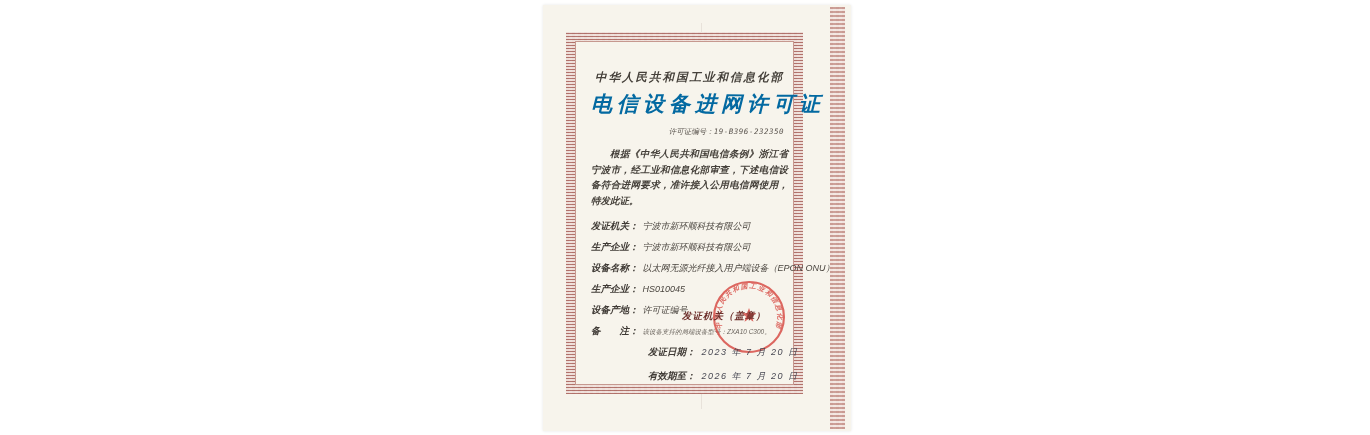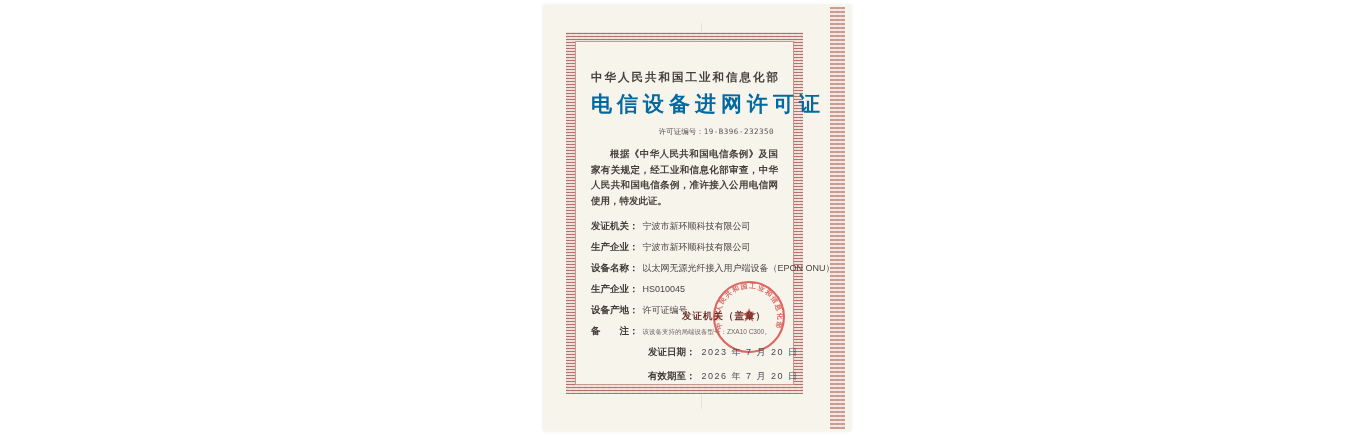--- a/index.html
+++ b/index.html
@@ -30,21 +30,22 @@
   .frame {
     position: absolute; left: 23px; top: 27px; width: 237px; height: 362px;
     background:
       repeating-linear-gradient(0deg, rgba(176,112,105,0.95) 0 1.5px, rgba(240,226,221,0.95) 1.5px 3px),
       repeating-linear-gradient(90deg, #bd827b 0 3px, #ecd9d4 3px 6px);
   }
   .frame-inner {
     position: absolute; inset: 9px;
     background: #f7f4ec;
     border: 1px solid #c6988f;
-    padding: 18px 15px 0 15px;
+    padding: 18px 5px 0 15px;
+    font-style: italic;
   }
   
   .ministry {
     text-align: center; font-size: 11.5px; font-weight: bold; color: #45403a;
     letter-spacing: 2px; margin-top: 10px; white-space: nowrap;
   }
   .cert-title {
     text-align: center; font-size: 21px; font-weight: bold; color: #0369a1;
     letter-spacing: 5px; margin-top: 5px; white-space: nowrap;
   }
@@ -89,21 +90,21 @@
     <div class="frame">
       <div class="frame-inner">
 
         <div class="ministry">中华人民共和国工业和信息化部</div>
         <div class="cert-title">电信设备进网许可证</div>
 
         <div class="license-line">
           <span>许可证编号：</span><span class="license-no">19-B396-232350</span>
         </div>
 
-        <div class="body-par">根据《中华人民共和国电信条例》及国家有关规定，经工业和信息化部审查，中华人民共和国电信条例，准许接入公用电信网使用，特发此证。</div>
+        <div class="body-par">根据《中华人民共和国电信条例》浙江省宁波市，经工业和信息化部审查，下述电信设备符合进网要求，准许接入公用电信网使用，特发此证。</div>
 
         <div class="fields">
           <div class="field-row">
             <span class="field-label">发证机关：</span>
             <span class="field-value">宁波市新环顺科技有限公司</span>
           </div>
           <div class="field-row">
             <span class="field-label">生产企业：</span>
             <span class="field-value">宁波市新环顺科技有限公司</span>
           </div>

